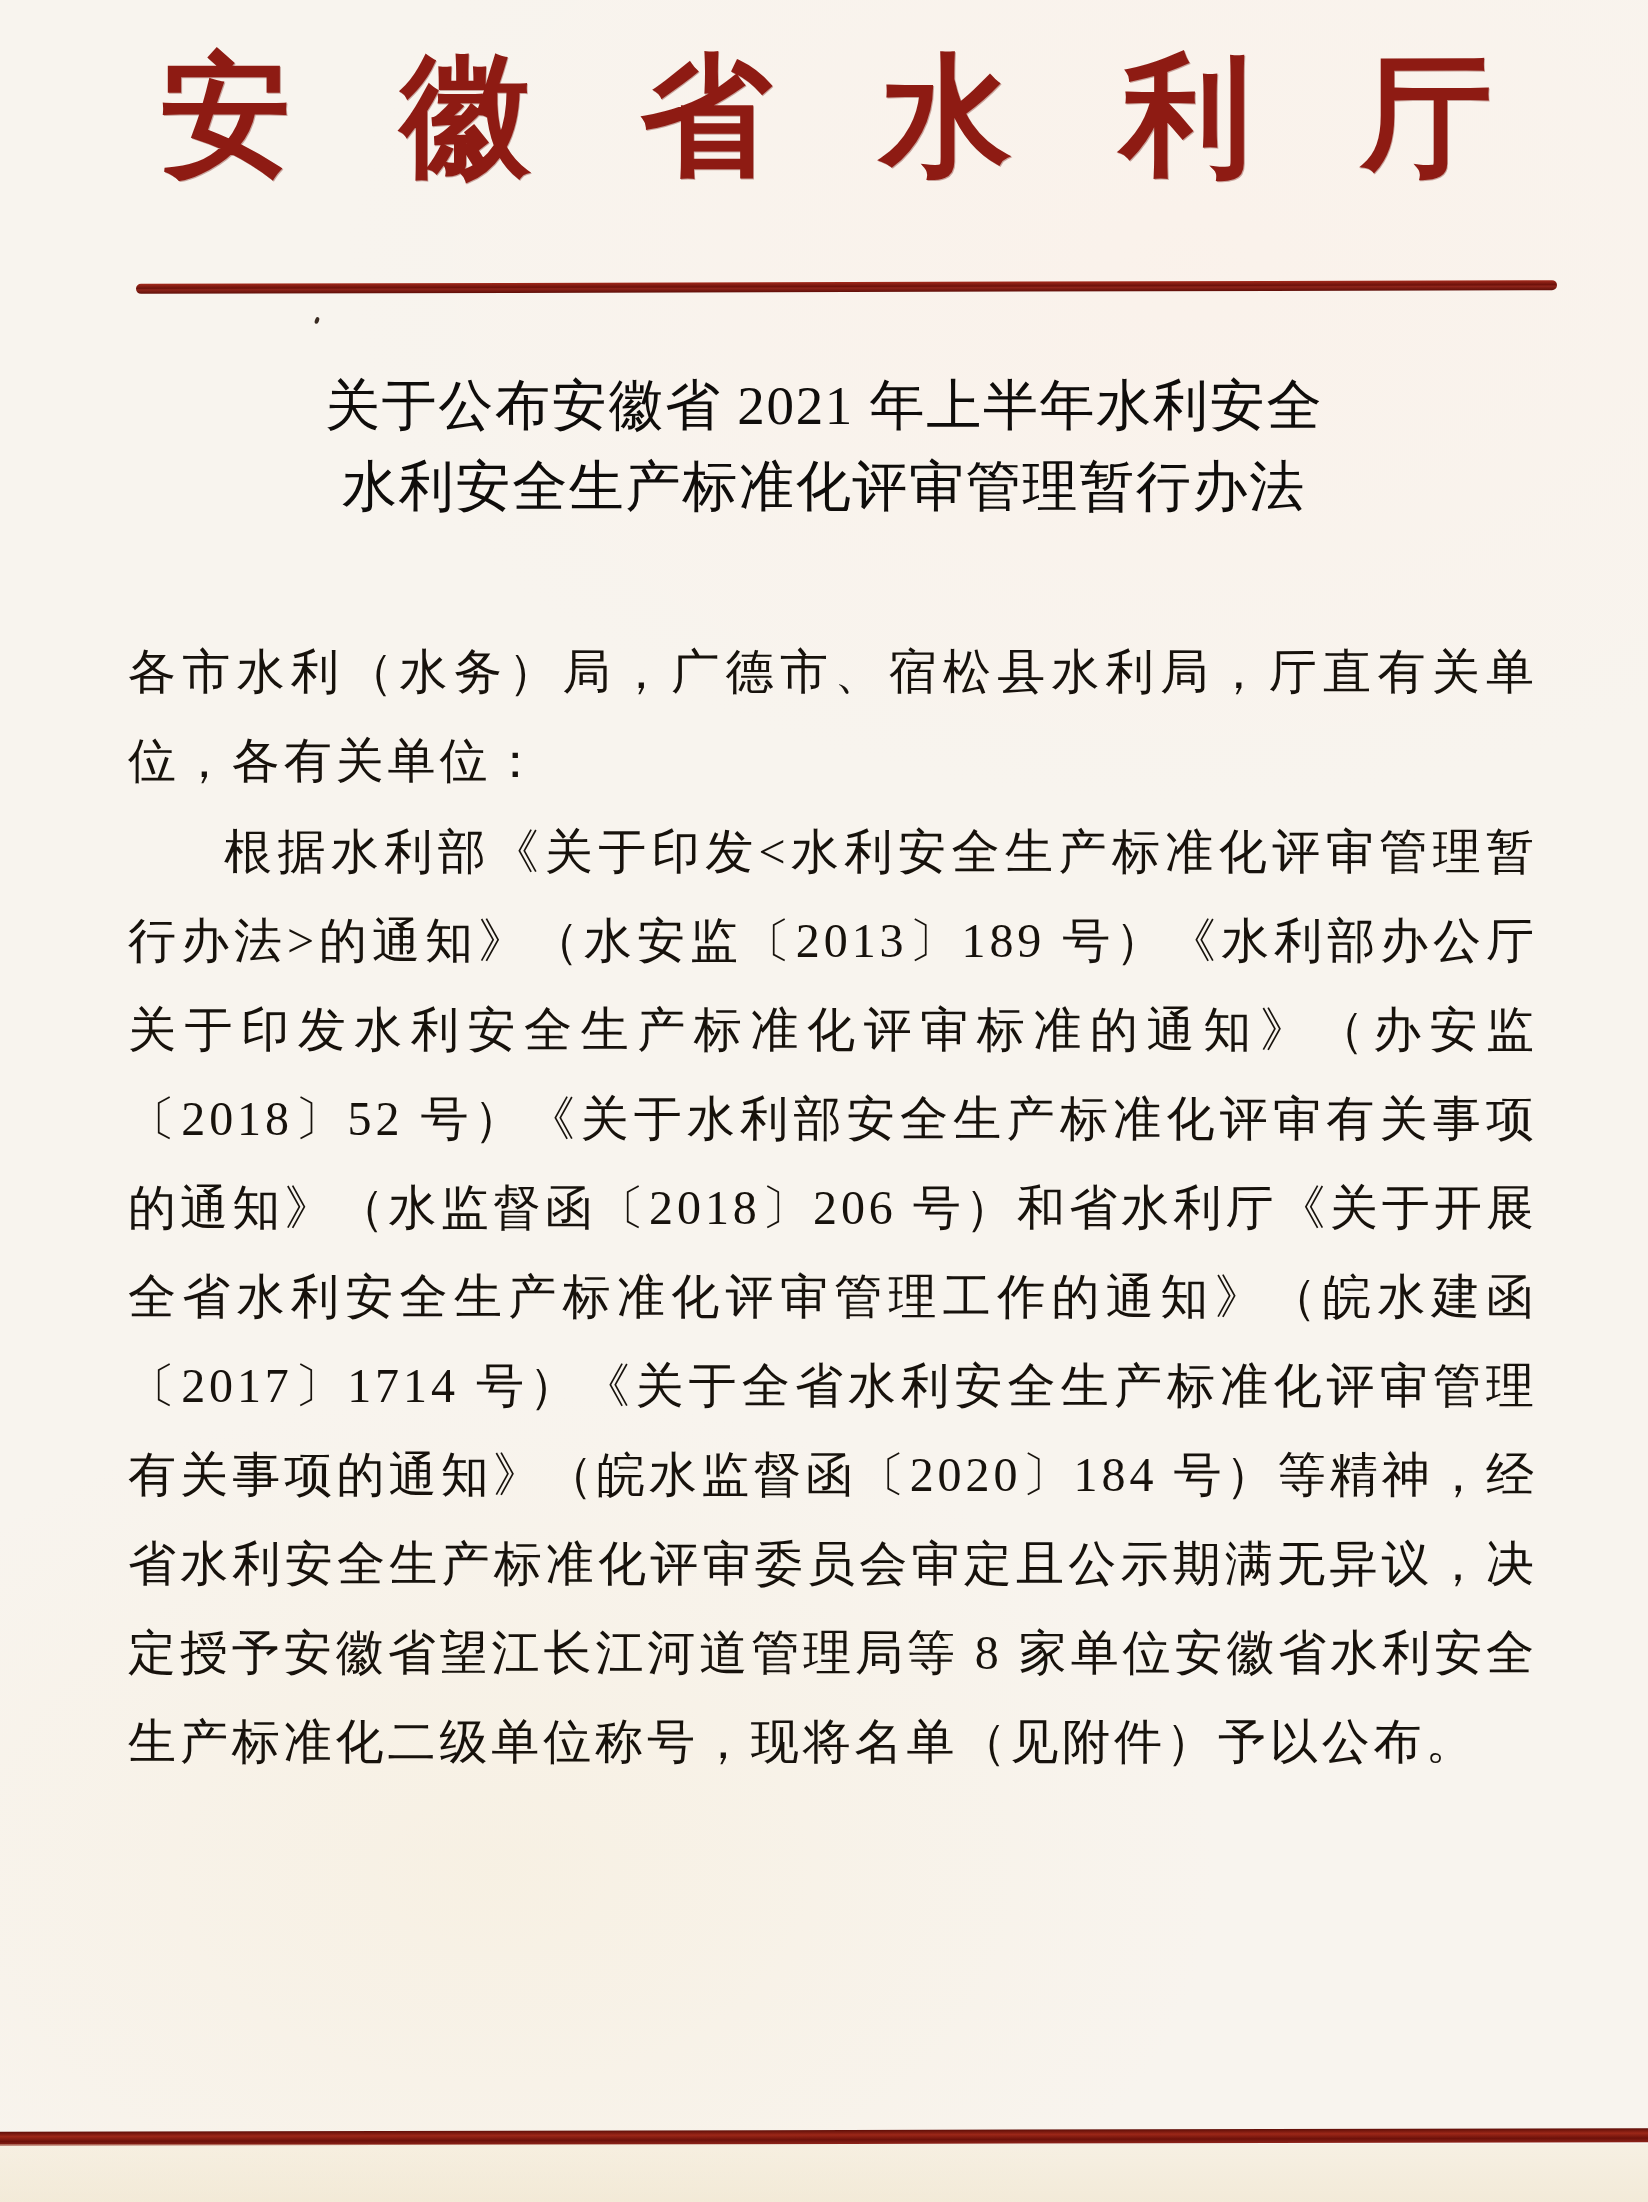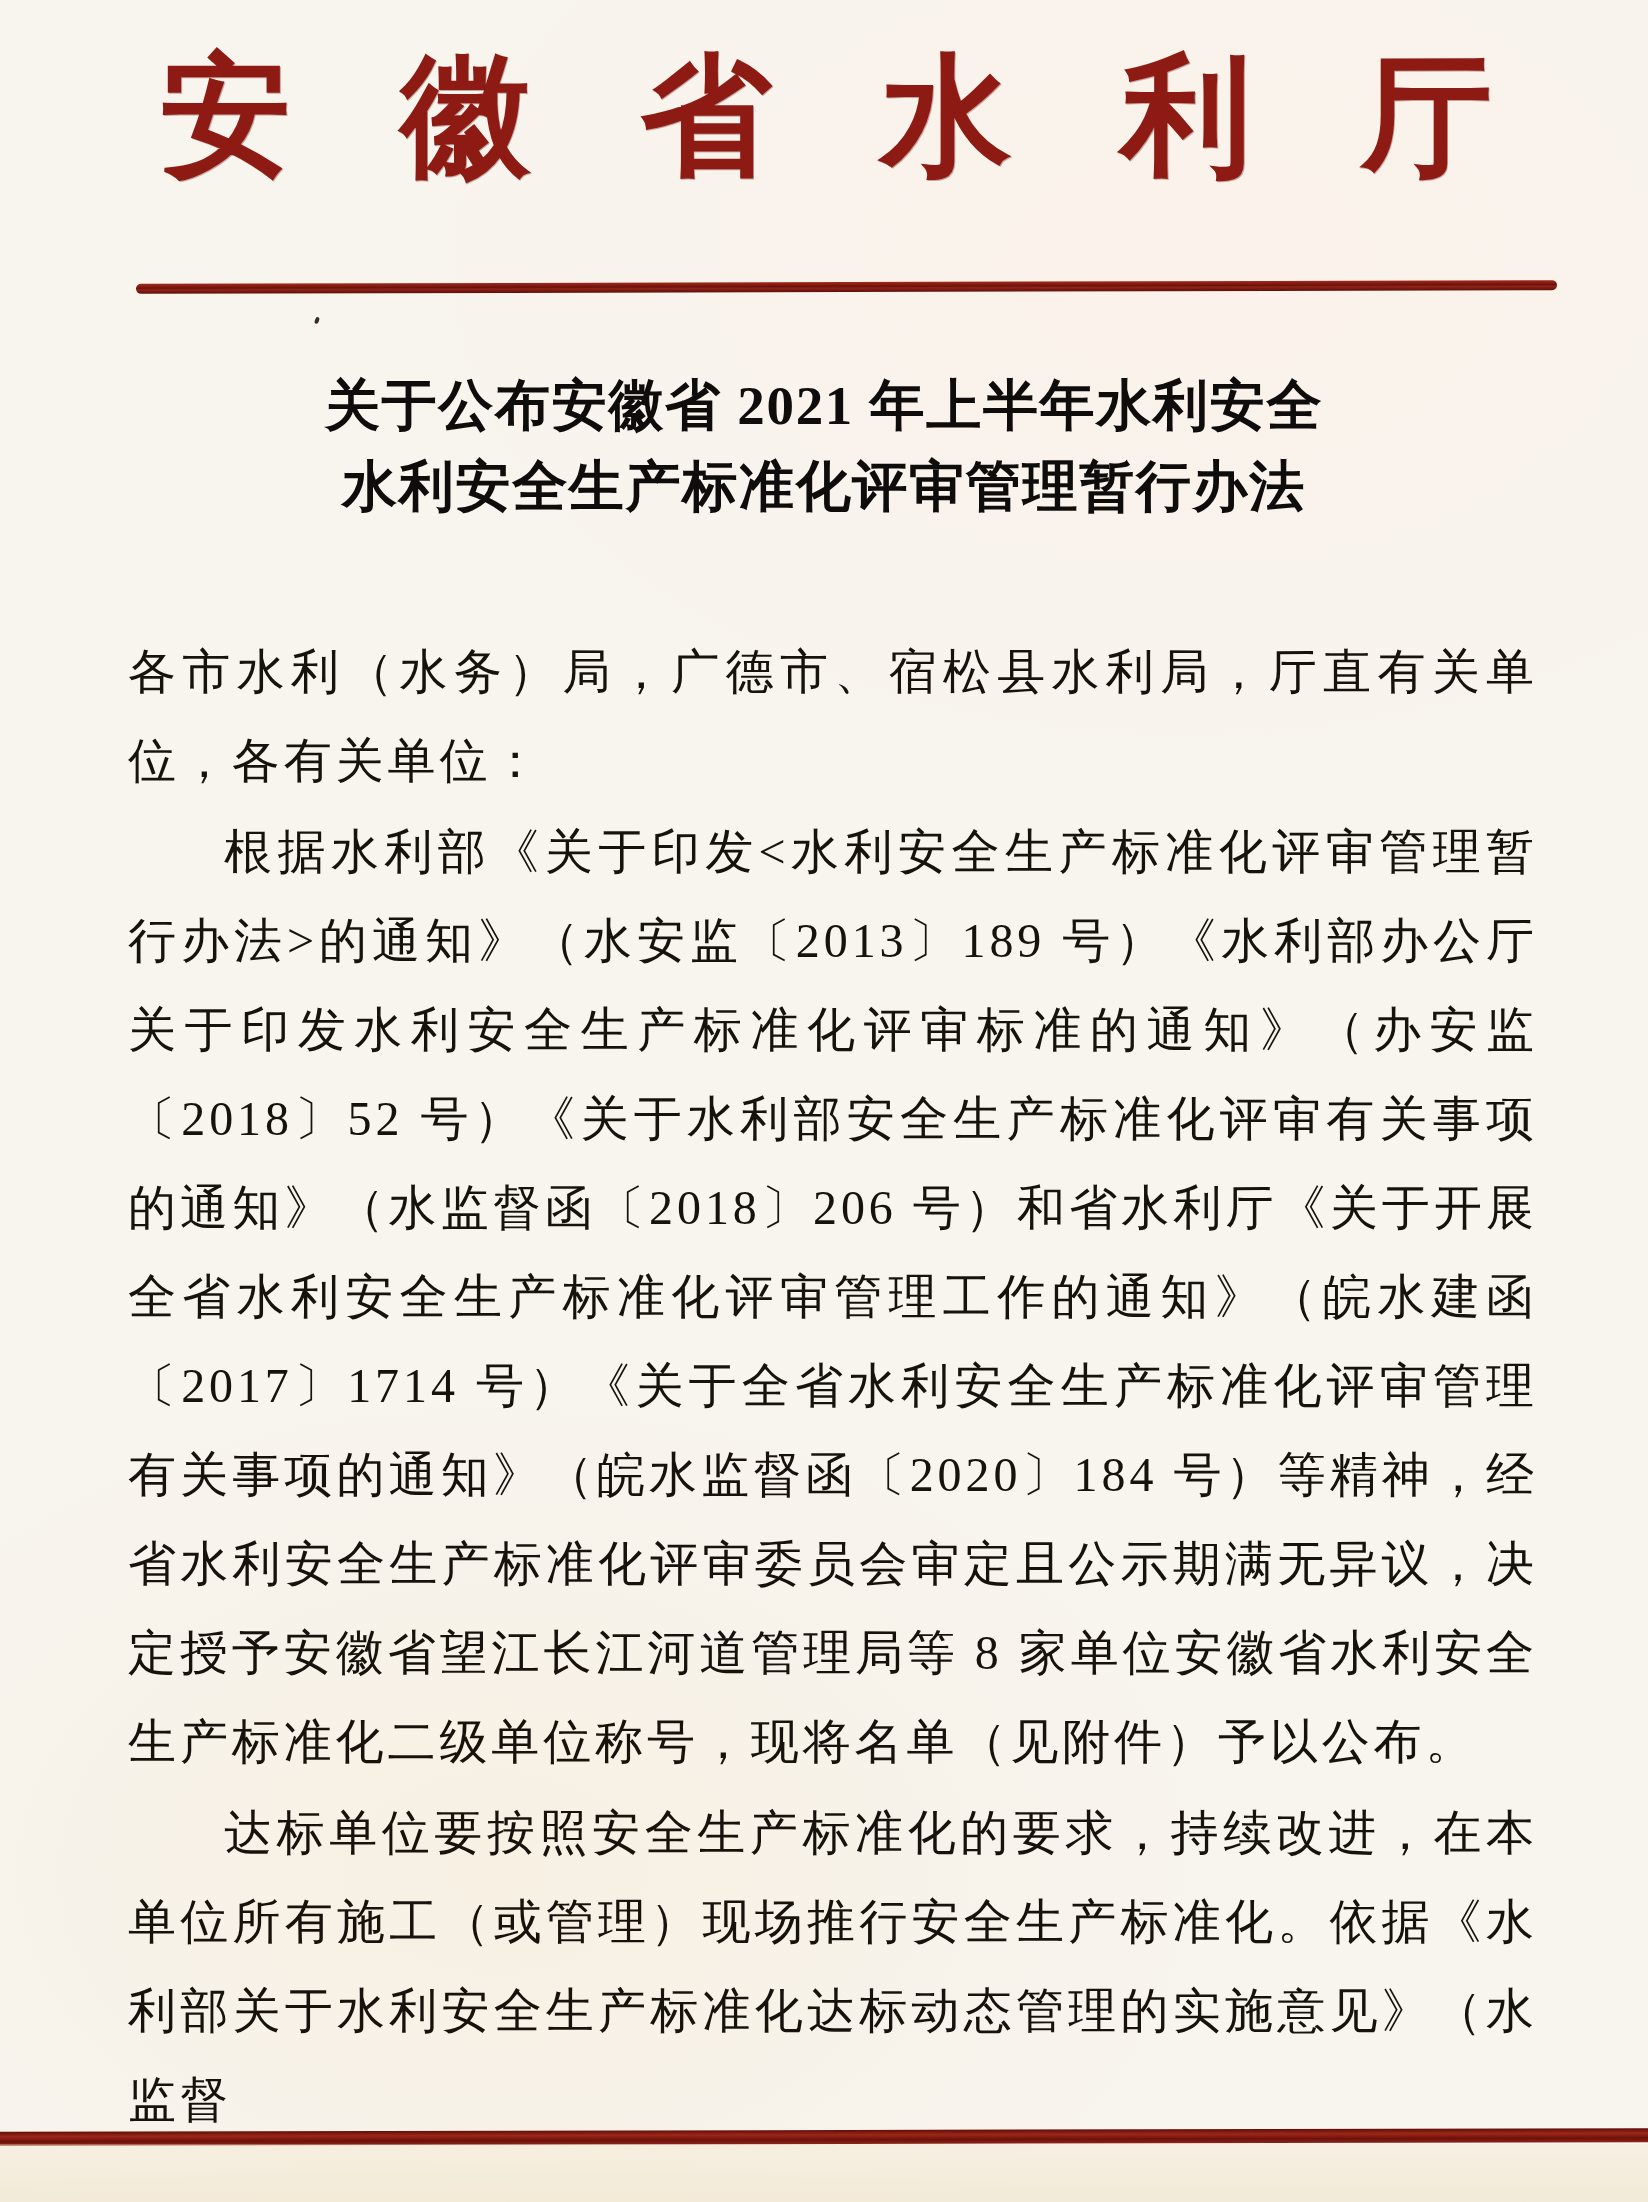--- a/index.html
+++ b/index.html
@@ -46,21 +46,21 @@
     background: linear-gradient(to bottom, #a42a1c 0%, #6d110a 45%, #8e241a 60%, #5f0e08 100%);
     transform: rotate(-0.15deg);
   }
   
   .document-title {
     position: absolute;
     left: 0;
     top: 365px;
     width: 100%;
     text-align: center;
-    font-weight: 700;
+    font-weight: 400;
     font-size: 55px;
     line-height: 81px;
     letter-spacing: 1.7px;
     color: #0f0d0b;
   }
   
   .document-body {
     position: absolute;
     left: 126px;
     top: 625px;
@@ -128,21 +128,20 @@
   <div class="ink-speck"></div>
 
   <div class="document-title">
     <div>关于公布安徽省 2021 年上半年水利安全</div>
     <div>水利安全生产标准化评审管理暂行办法</div>
   </div>
 
   <div class="document-body">
     <p>各市水利（水务）局，广德市、宿松县水利局，厅直有关单位，各有关单位：</p>
     <p class="indent">根据水利部《关于印发&lt;水利安全生产标准化评审管理暂行办法&gt;的通知》（水安监〔2013〕189 号）《水利部办公厅关于印发水利安全生产标准化评审标准的通知》（办安监〔2018〕52 号）《关于水利部安全生产标准化评审有关事项的通知》（水监督函〔2018〕206 号）和省水利厅《关于开展全省水利安全生产标准化评审管理工作的通知》（皖水建函〔2017〕1714 号）《关于全省水利安全生产标准化评审管理有关事项的通知》（皖水监督函〔2020〕184 号）等精神，经省水利安全生产标准化评审委员会审定且公示期满无异议，决定授予安徽省望江长江河道管理局等 8 家单位安徽省水利安全生产标准化二级单位称号，现将名单（见附件）予以公布。</p>
-    <p class="indent">达标单位要按照安全生产标准化的要求，持续改进，在本单位所有施工（或管理）现场推行安全生产标准化。依据《水利部关于水利安全生产标准化达标动态管理的实施意见》（水监督</p>
   </div>
 
   <div class="footer-divider-line"></div>
 
   <div class="page-bottom-strip"></div>
 
 </div>
 
 
 </body></html>

